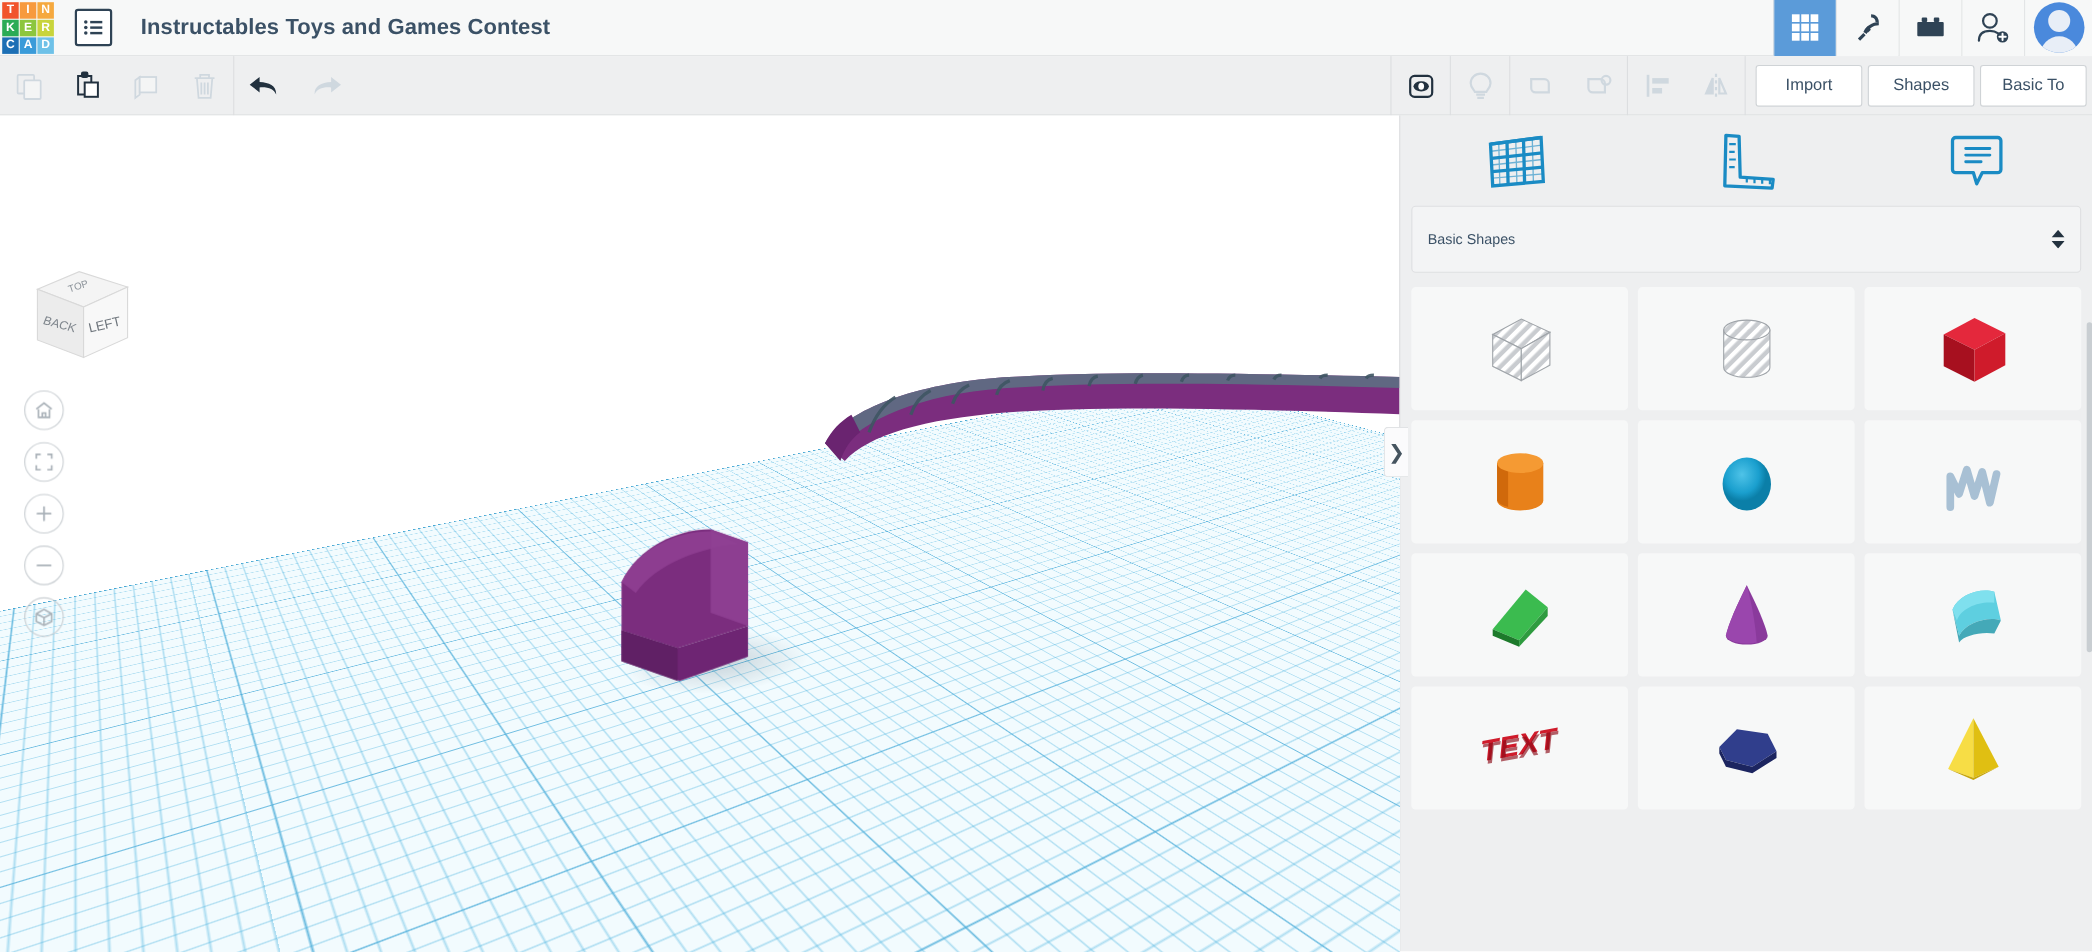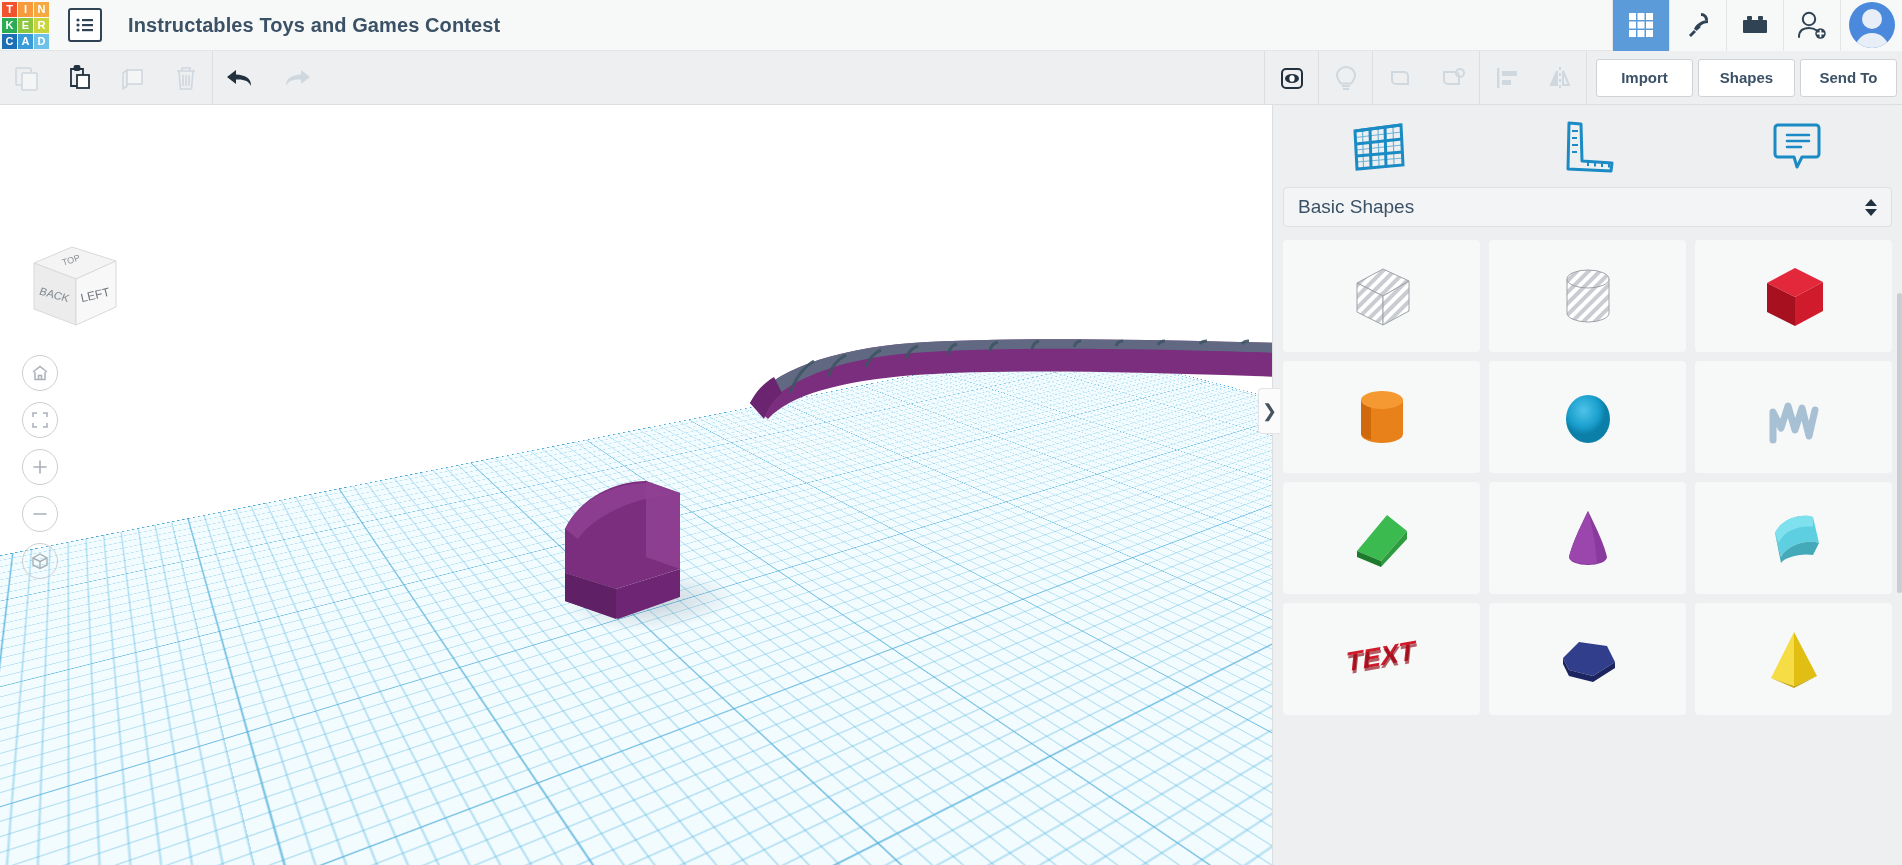--- a/index.html
+++ b/index.html
@@ -70,21 +70,21 @@
   .tb-group { display: flex; align-items: center; height: 54px; }
   .tb-btn {
     width: 53px; height: 54px; display: flex; align-items: center; justify-content: center;
     cursor: pointer;
   }
   .tb-sep { width: 1px; height: 54px; background: #dcdee0; }
   .tb-spacer { flex: 1; }
   .tb-btn.disabled { opacity: .38; cursor: default; }
   .tb-btn.wide { width: 55px; }
 
-  .tb-actions { display: flex; align-items: center; height: 54px; font-weight: bold; }
+  .tb-actions { display: flex; align-items: center; height: 54px; }
   .tb-action {
     height: 38px; min-width: 97px; margin-right: 5px;
     background: #fff; border: 1px solid #cfd3d6; border-radius: 3px;
     display: flex; align-items: center; justify-content: center;
     font-size: 15px; color: #3b5166; cursor: pointer; padding: 0 14px;
   }
   .tb-action.first { margin-left: 9px; }
 
   
   .canvas {
@@ -157,23 +157,23 @@
   }
   .panel-tabs {
     height: 82px; display: flex; align-items: center;
   }
   .panel-tab {
     width: 210px; height: 82px; display: flex; align-items: center; justify-content: center;
     cursor: pointer;
   }
   .panel-select-wrap { padding: 0 10px; }
   .panel-select {
-    height: 40px; background: #f3f4f5; border: 1px solid #dedfe1; border-radius: 4px;
+    height: 61px; background: #f3f4f5; border: 1px solid #dedfe1; border-radius: 4px;
     display: flex; align-items: center; padding: 0 14px;
-    font-size: 19px; color: #3b5166; cursor: pointer;
+    font-size: 13px; color: #3b5166; cursor: pointer;
   }
   .panel-select .stepper { margin-left: auto; display: flex; flex-direction: column; gap: 3px; }
   .shape-grid {
     margin-top: 13px; padding: 0 10px;
     display: grid; grid-template-columns: repeat(3, 1fr); gap: 9px;
   }
   .shape-cell {
     height: 112px; background: #f7f8f8; border-radius: 4px;
     display: flex; align-items: center; justify-content: center; cursor: pointer;
   }
@@ -350,21 +350,21 @@
         <path d="M13 9 L7 23 h6 z" fill="#9fb3c4"></path>
         <path d="M19 9 L25 23 h-6 z"></path>
       </svg>
     </div>
   </div>
   <div class="tb-sep"></div>
 
   <div class="tb-actions">
     <div class="tb-action first">Import</div>
     <div class="tb-action">Shapes</div>
-    <div class="tb-action">Send To</div>
+    <div class="tb-action">Basic To</div>
   </div>
 </div>
 
 <div class="canvas">
   <div class="grid-plane"></div>
 
   <svg class="snake" viewBox="0 0 540 92">
     <g>
       <path d="M8 70 C30 38 90 16 170 10 C260 4 380 6 540 10 L540 44 C380 38 260 36 172 42 C98 48 48 62 26 86 Z" fill="#7b2d7e"></path>
       <path d="M8 70 C30 38 90 16 170 10 C260 4 380 6 540 10 L540 20 C380 15 258 14 170 20 C94 26 42 48 20 78 Z" fill="#5c7383" opacity=".85"></path>

